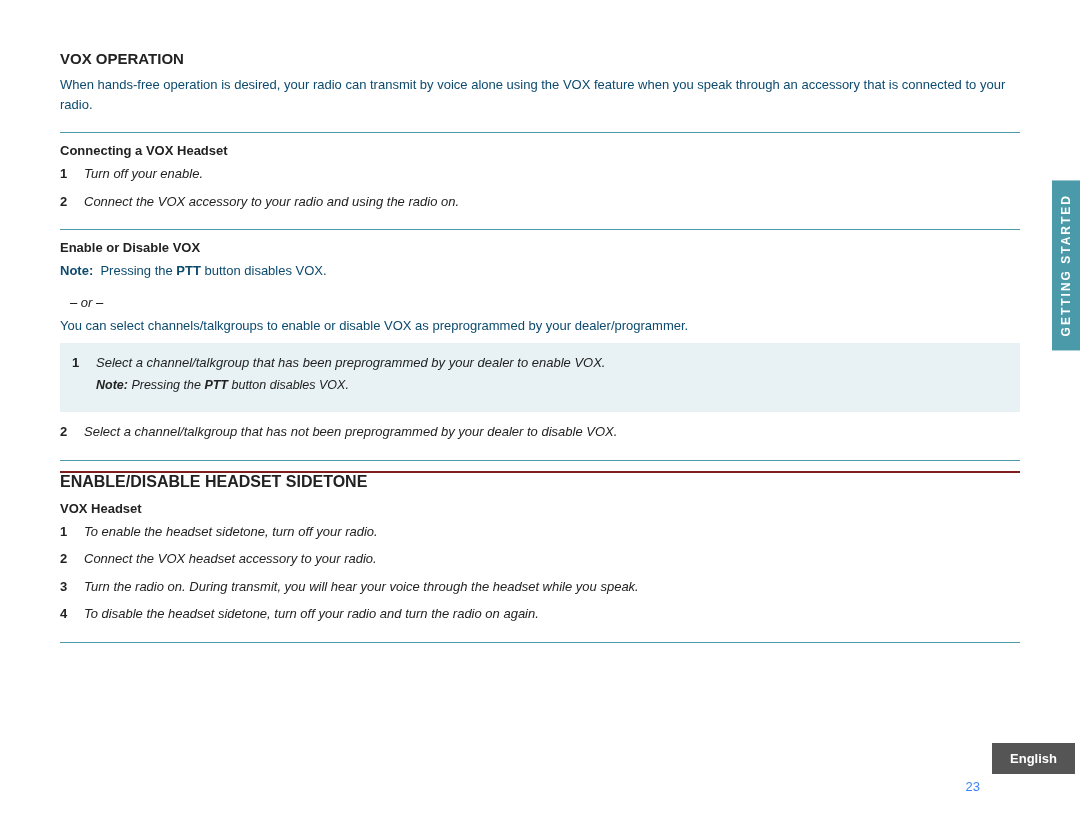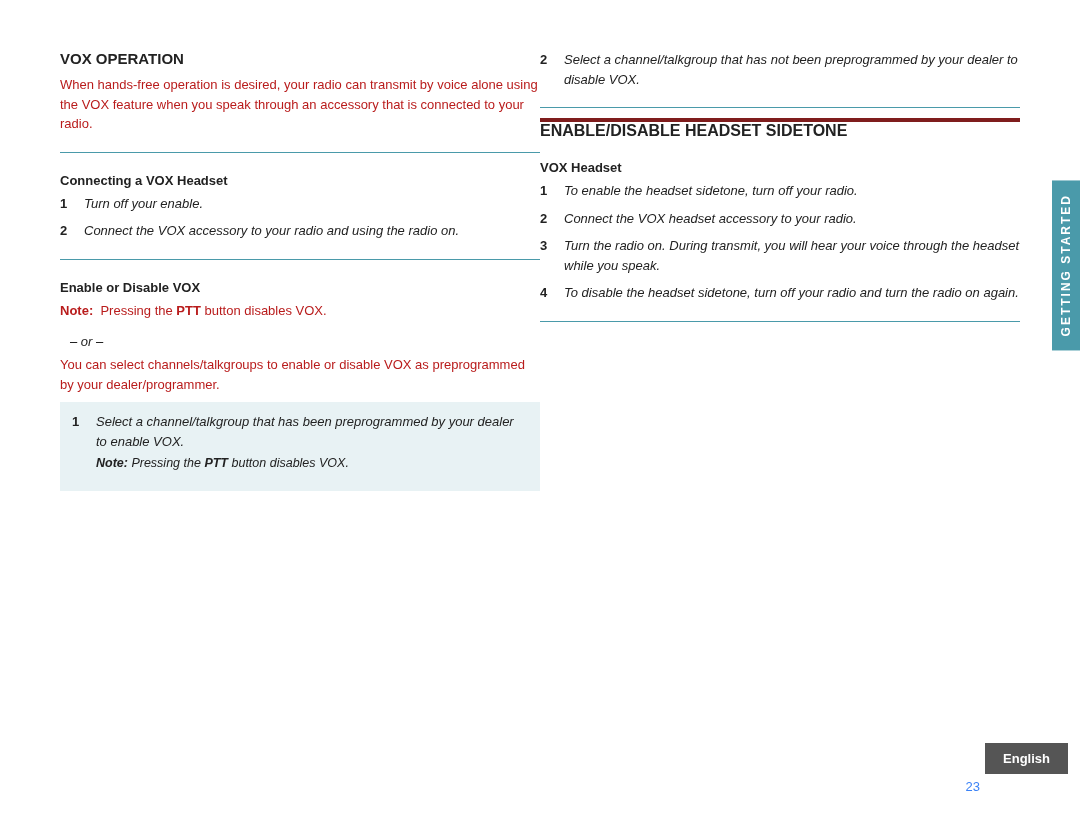--- a/index.html
+++ b/index.html
@@ -19,21 +19,21 @@
       height: 834px;
       background: #fff;
       position: relative;
       padding: 50px 60px 40px 60px;
       display: flex;
       flex-direction: column;
     }
 
     .content-area {
       display: flex;
-      flex-direction: row;
+      flex-direction: column;
       flex: 1;
     }
 
     .left-column {
       flex: 1;
       display: flex;
       flex-direction: column;
       gap: 0;
     }
 
@@ -58,21 +58,21 @@
       font-size: 12px;
       font-weight: bold;
       letter-spacing: 2px;
       padding: 14px 7px;
       text-align: center;
     }
 
     
     .english-tab {
       position: absolute;
-      right: 12px;
+      right: 5px;
       bottom: 60px;
       background: #555;
       color: #fff;
       font-size: 13px;
       font-weight: bold;
       padding: 8px 18px;
     }
 
     
     .page-number {
@@ -90,36 +90,35 @@
       text-transform: uppercase;
       margin-bottom: 8px;
       margin-top: 0;
     }
 
     .section-heading-large {
       font-size: 16px;
       font-weight: bold;
       text-transform: uppercase;
       margin-bottom: 10px;
-      border-top: 4px solid #7f1d1d;
+      border-top: 2px solid #7f1d1d;
       padding-top: 0;
     }
 
     .sub-heading {
       font-size: 13px;
       font-weight: bold;
       margin-bottom: 6px;
-      margin-top: 10px;
     }
 
     .body-text {
       font-size: 13px;
       line-height: 1.5;
       margin-bottom: 8px;
-      color: #b91c1c;
+      color: #0c4a6e;
     }
 
     
     .divider {
       border: none;
       border-top: 1.5px solid #4a9aaa;
       margin: 10px 0;
     }
 
     

